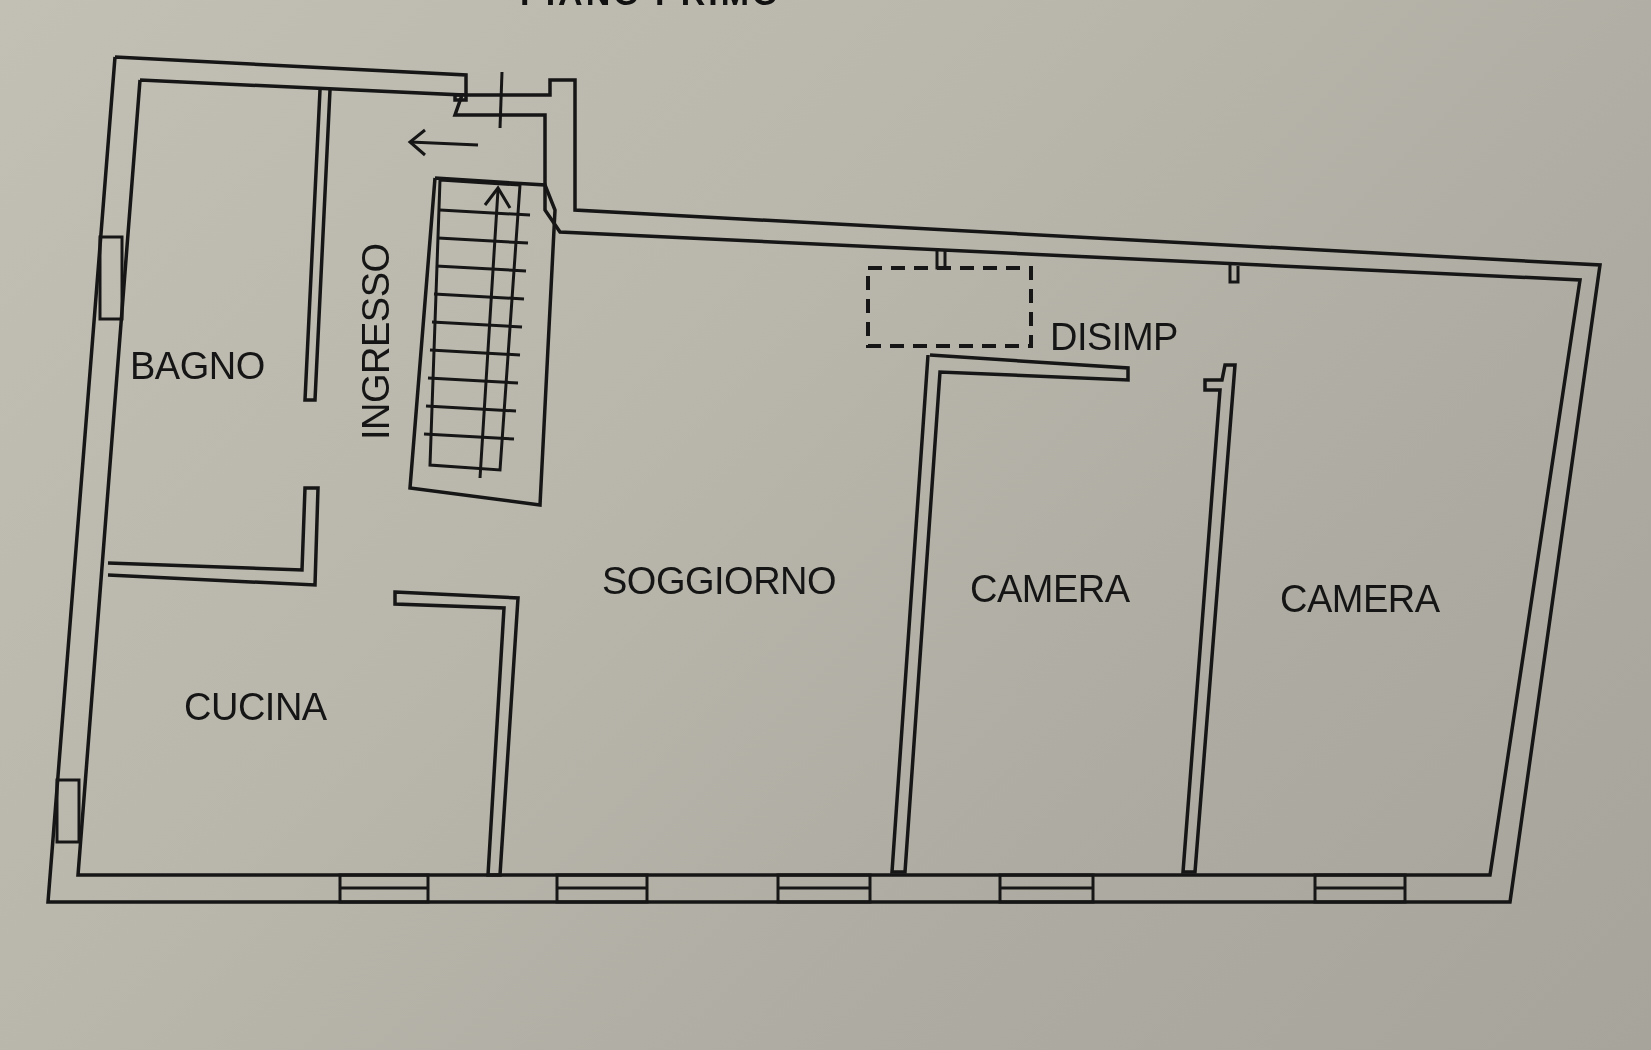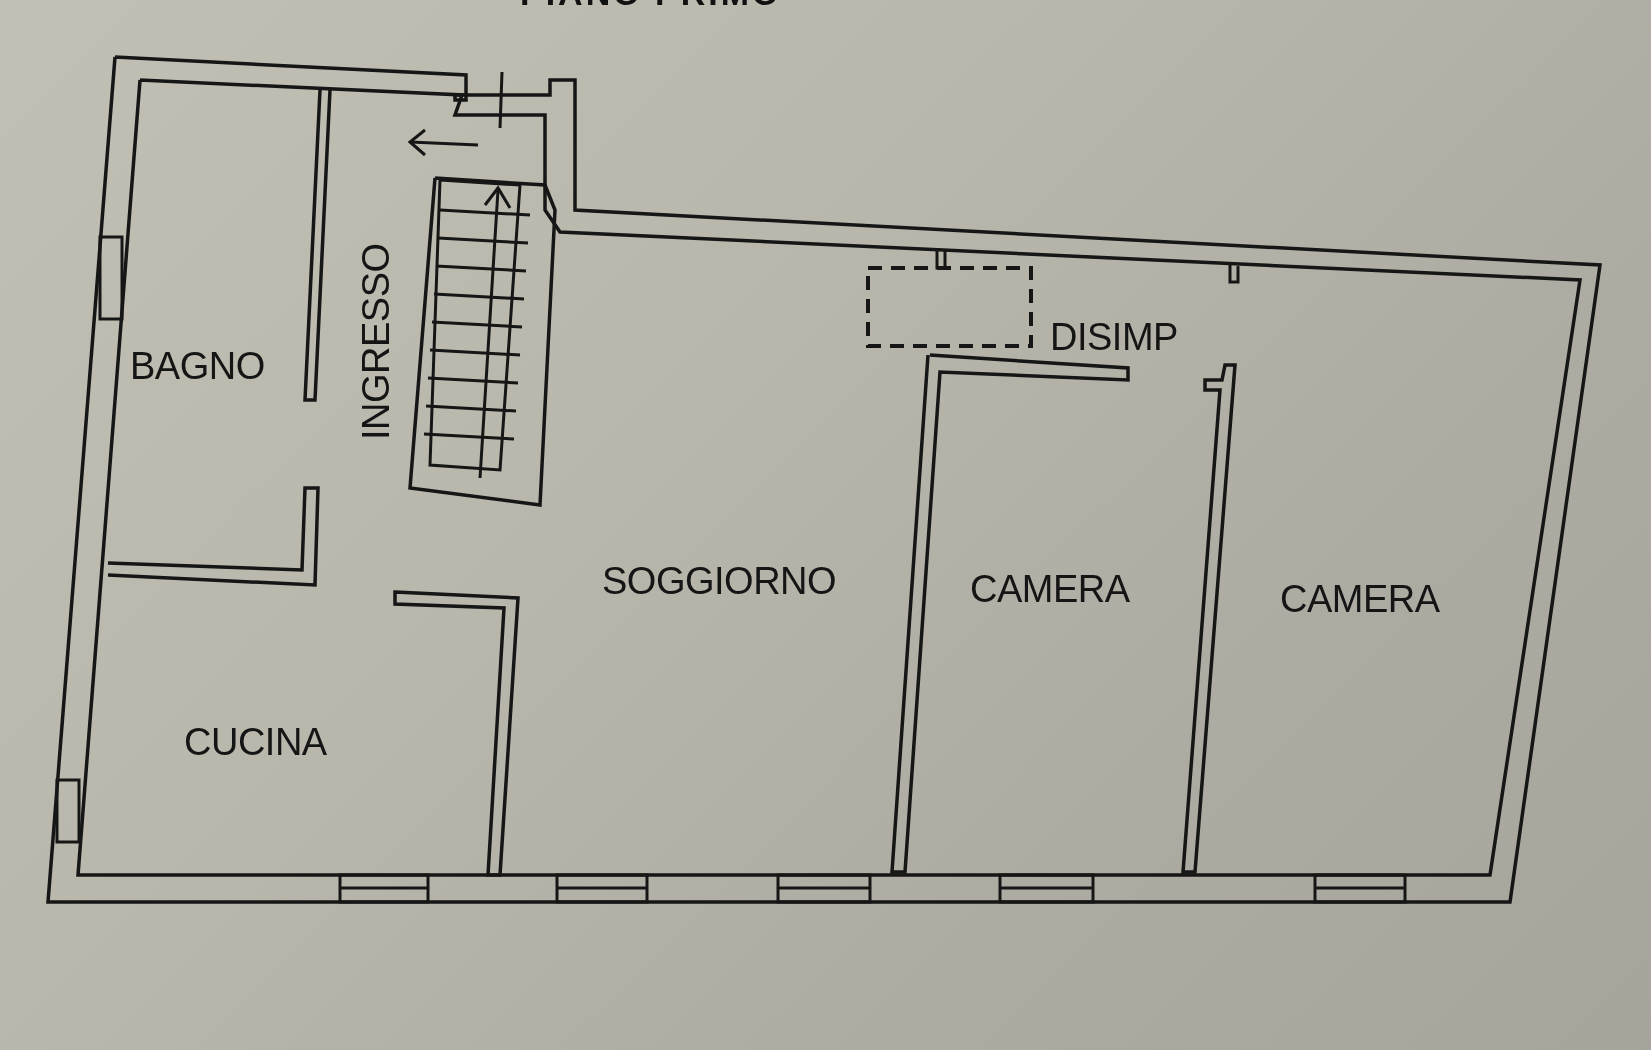--- a/index.html
+++ b/index.html
@@ -82,17 +82,17 @@
       <line class="thin" x1="778" y1="888" x2="870" y2="888"></line>
     <rect class="thin" x="1000" y="875" width="93" height="27"></rect>
       <line class="thin" x1="1000" y1="888" x2="1093" y2="888"></line>
     <rect class="thin" x="1315" y="875" width="90" height="27"></rect>
       <line class="thin" x1="1315" y1="888" x2="1405" y2="888"></line>
   </g>
 </svg>
 
 <div class="label" style="left:130px; top:345px;">BAGNO</div>
 <div class="label" style="left:280px; top:320px; transform:rotate(-90deg); transform-origin:left top; left:355px; top:440px;">INGRESSO</div>
-<div class="label" style="left:184px; top:721px;">CUCINA</div>
+<div class="label" style="left:184px; top:686px;">CUCINA</div>
 <div class="label" style="left:602px; top:560px;">SOGGIORNO</div>
 <div class="label" style="left:1050px; top:316px;">DISIMP</div>
 <div class="label" style="left:970px; top:568px;">CAMERA</div>
 <div class="label" style="left:1280px; top:578px;">CAMERA</div>
 
 </body></html>

